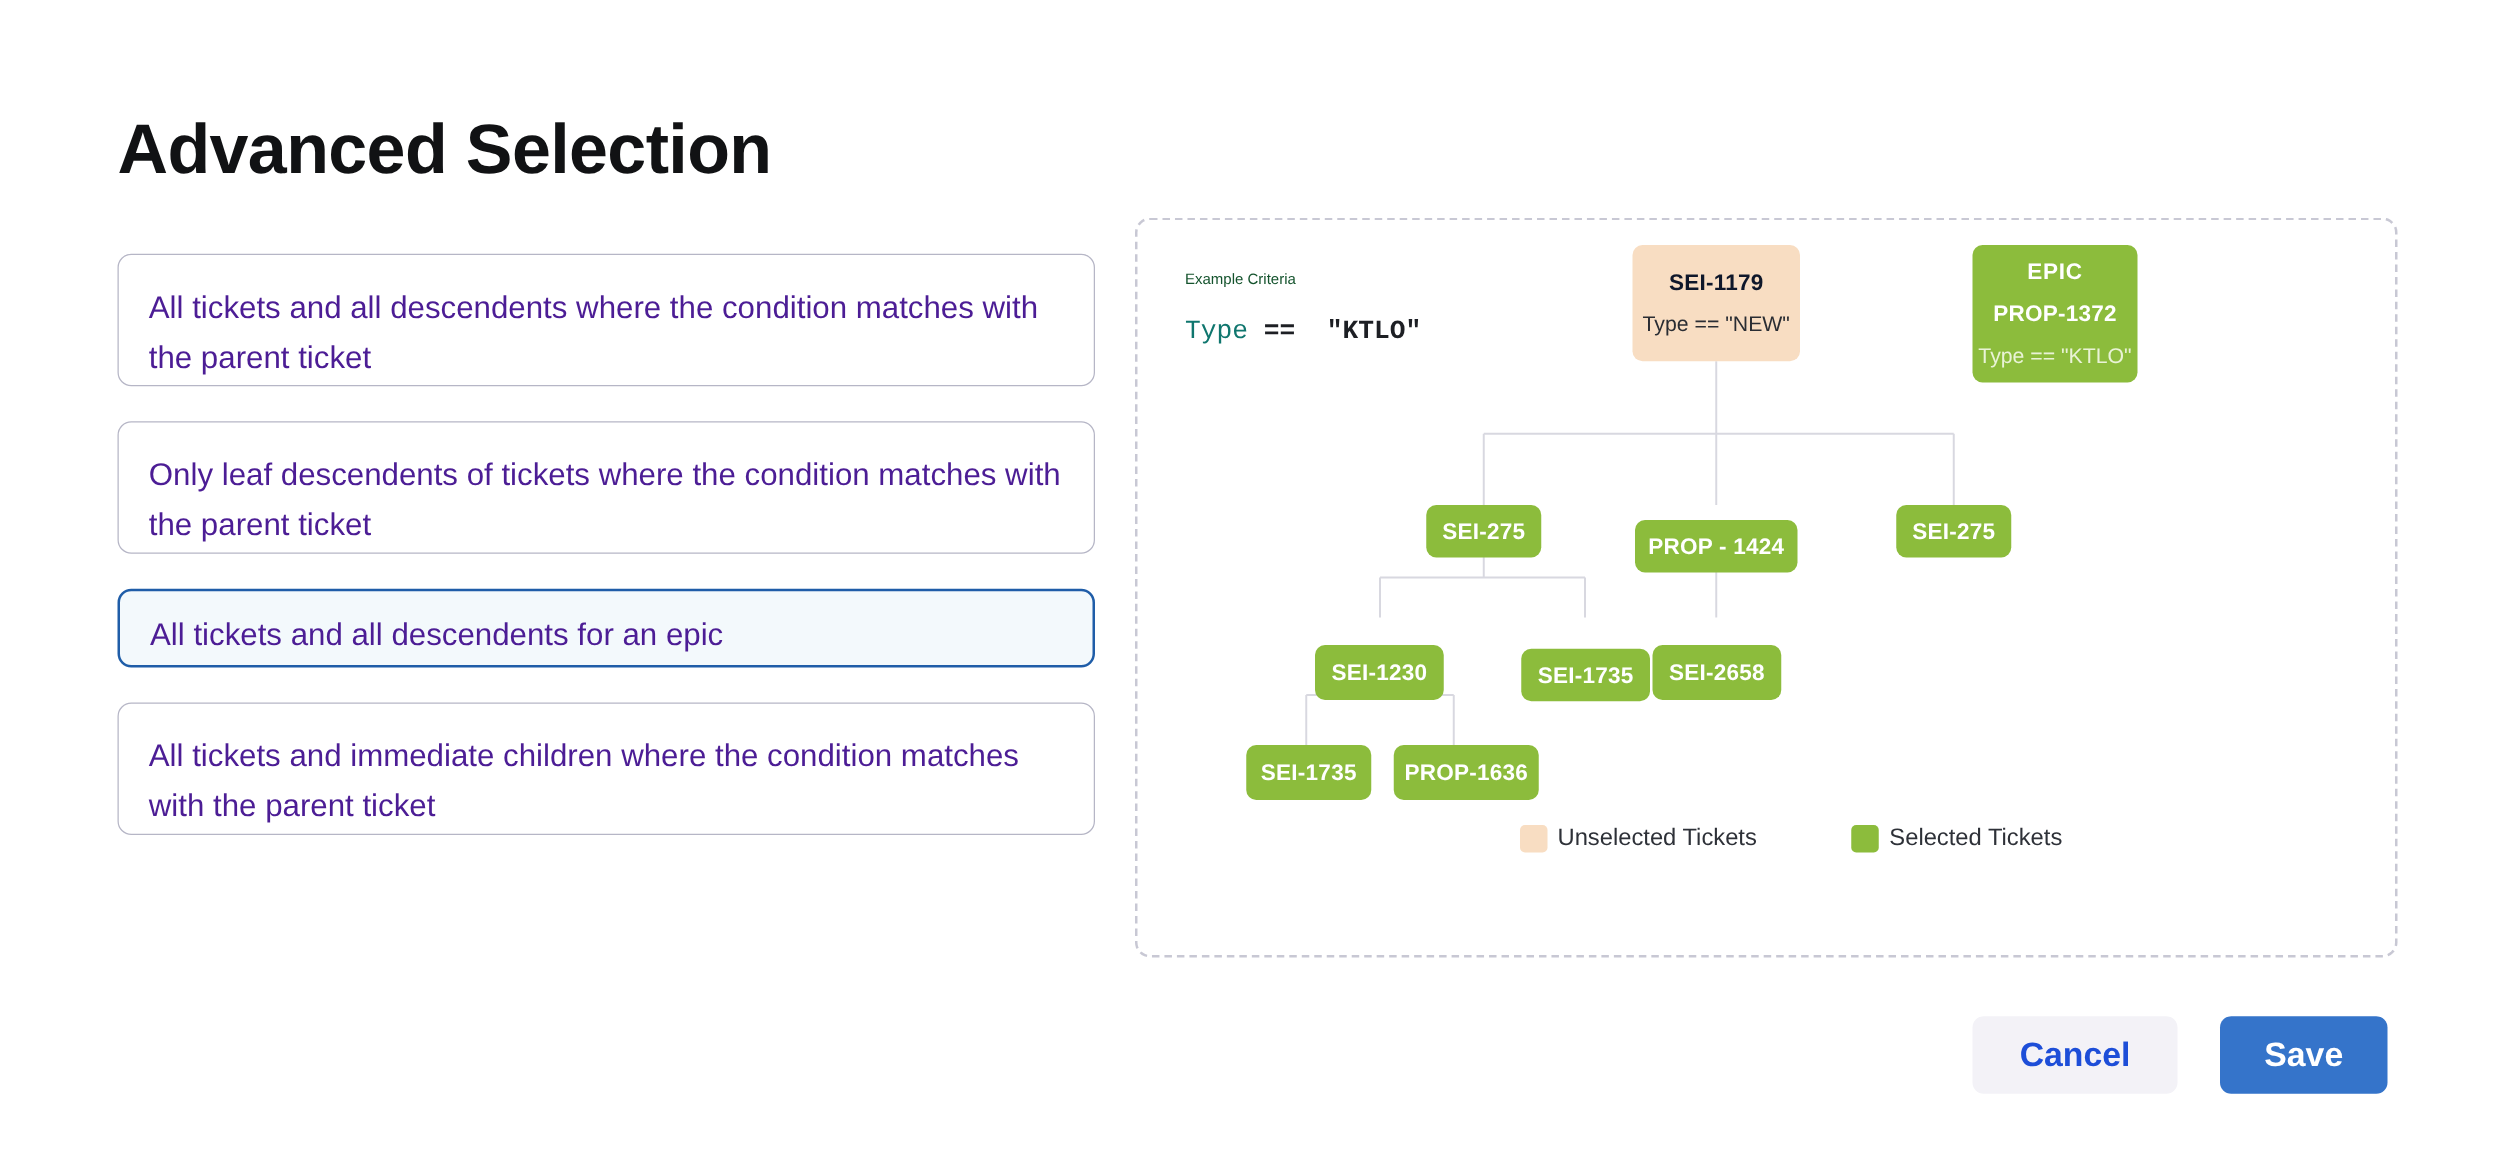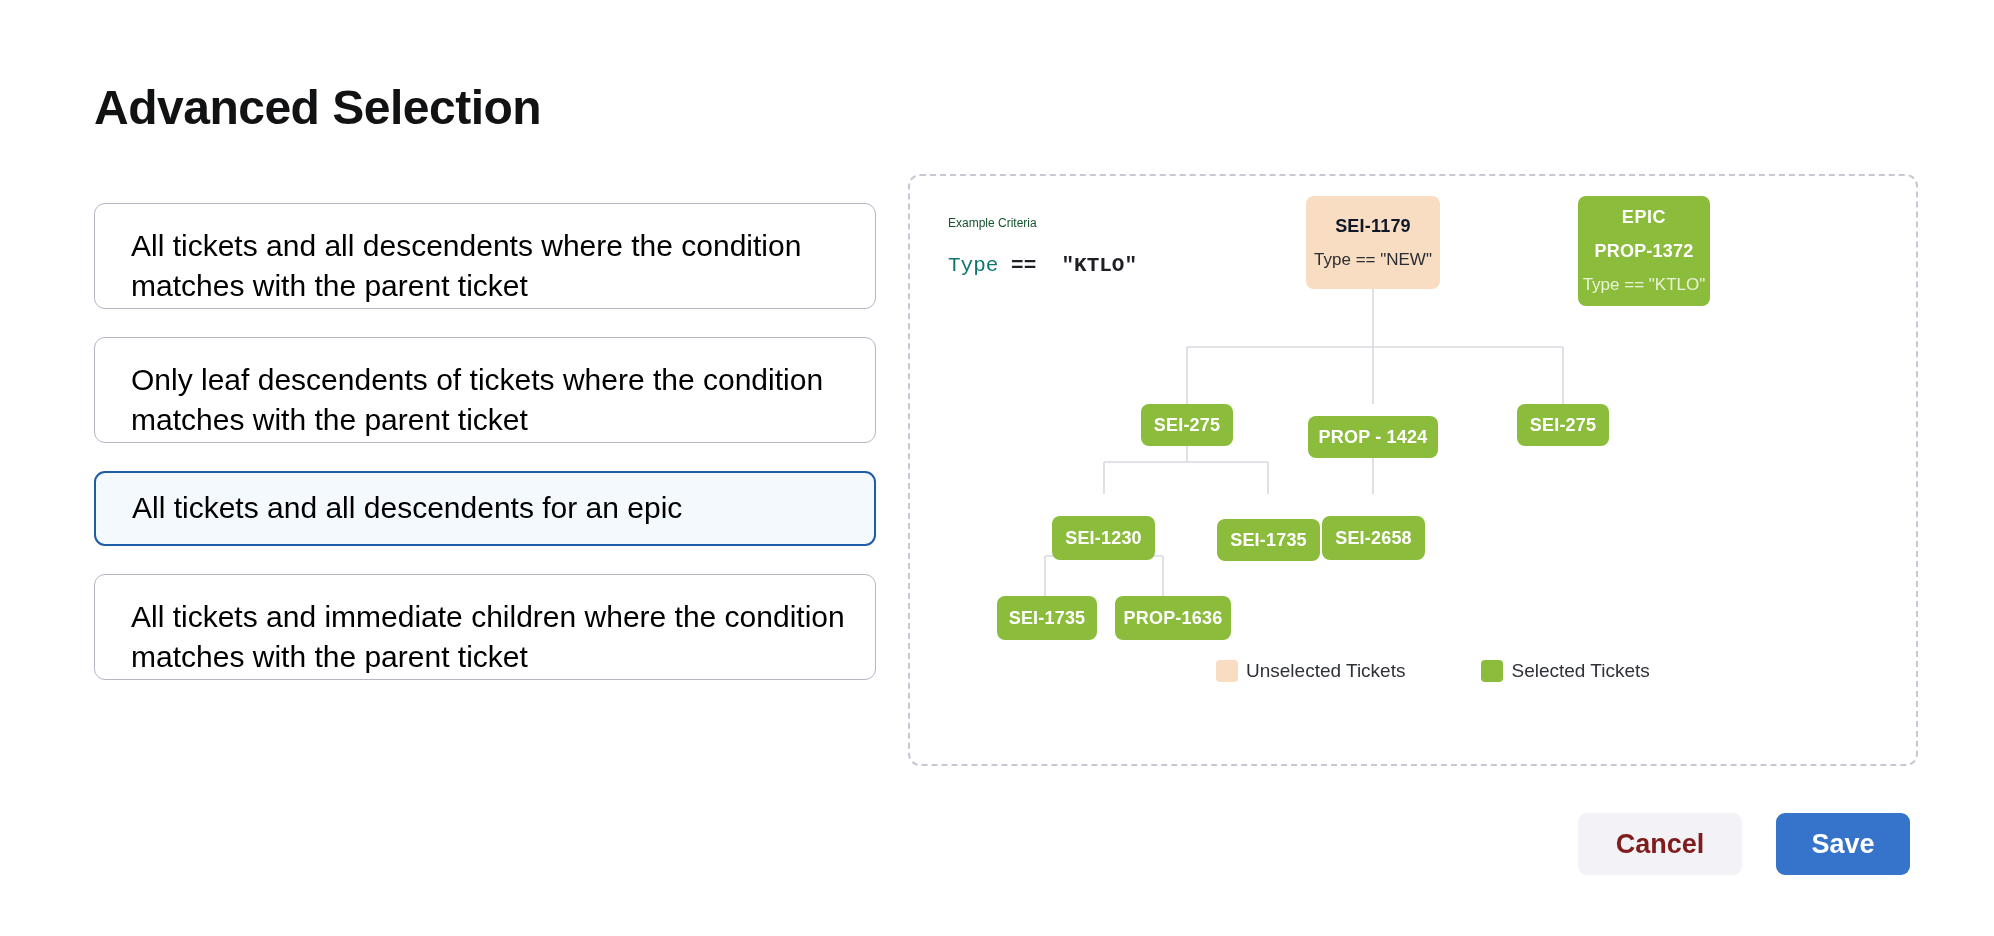--- a/index.html
+++ b/index.html
@@ -10,21 +10,21 @@
     background: #ffffff;
     font-family: "Liberation Sans", sans-serif;
     overflow: hidden;
     position: relative;
   }
 
   
   .page-title {
     position: absolute;
     left: 94px; top: 48px;
-    font-size: 48px;
+    font-size: 56px;
     font-weight: bold;
     color: #111214;
     letter-spacing: -0.5px;
     white-space: nowrap;
   }
 
   
   .options {
     position: absolute;
     left: 94px; top: 203px;
@@ -33,34 +33,33 @@
   .option-card {
     border: 1.5px solid #b6b6c6;
     border-radius: 11px;
     background: #ffffff;
     padding: 22px 24px 24px 24px;
     margin-bottom: 28px;
     cursor: pointer;
   }
   .option-card:last-child { margin-bottom: 0; }
   .option-card .label {
-    font-size: 30px;
+    font-size: 25px;
     line-height: 40px;
-    color: #000000;
+    color: #4c1d95;
     display: block;
-    margin-left: 12px;
   }
   .option-card.selected {
     border: 2.5px solid #1f5da8;
     background: #f3f9fc;
   }
   .option-card.selected .label { }
   .option-card.one   { height: 106px; }
   .option-card.two   { height: 106px; }
-  .option-card.three { height: 75px; padding-top: 15px; padding-bottom: 15px;}
+  .option-card.three { height: 63px; padding-top: 15px; padding-bottom: 15px;}
   .option-card.four  { height: 106px; }
 
   
   .diagram-panel {
     position: absolute;
     left: 908px; top: 174px;
     width: 1010px; height: 592px;
     border: 2px dashed #c8c8d4;
     border-radius: 12px;
     background: #ffffff;
@@ -150,21 +149,21 @@
     border-radius: 9px;
     font-family: "Liberation Sans", sans-serif;
     font-size: 27px;
     font-weight: bold;
     cursor: pointer;
     padding: 0;
   }
   .btn-cancel {
     width: 164px; height: 62px;
     background: #f3f2f7;
-    color: #7f1d1d;
+    color: #1d4ed8;
   }
   .btn-save {
     width: 134px; height: 62px;
     background: #3574ca;
     color: #ffffff;
   }
 </style>
 </head>
 <body>
 

